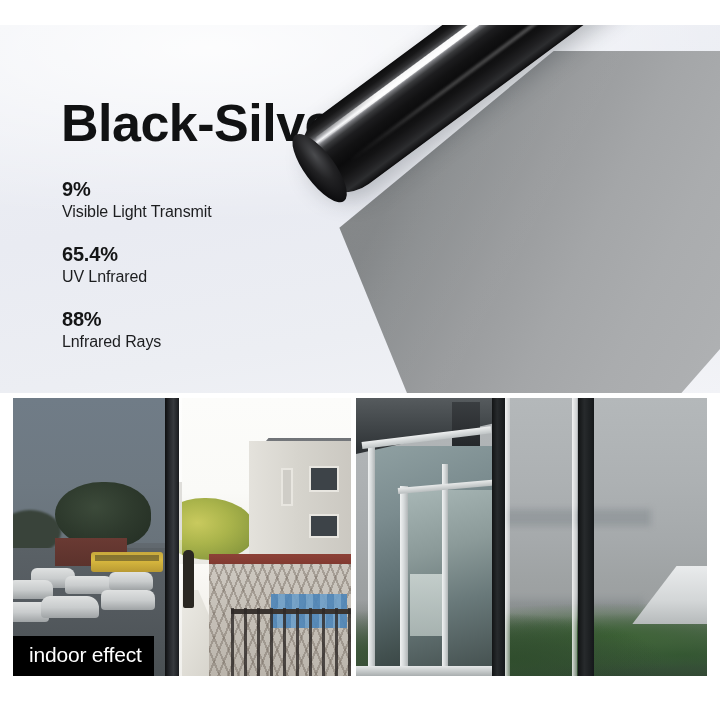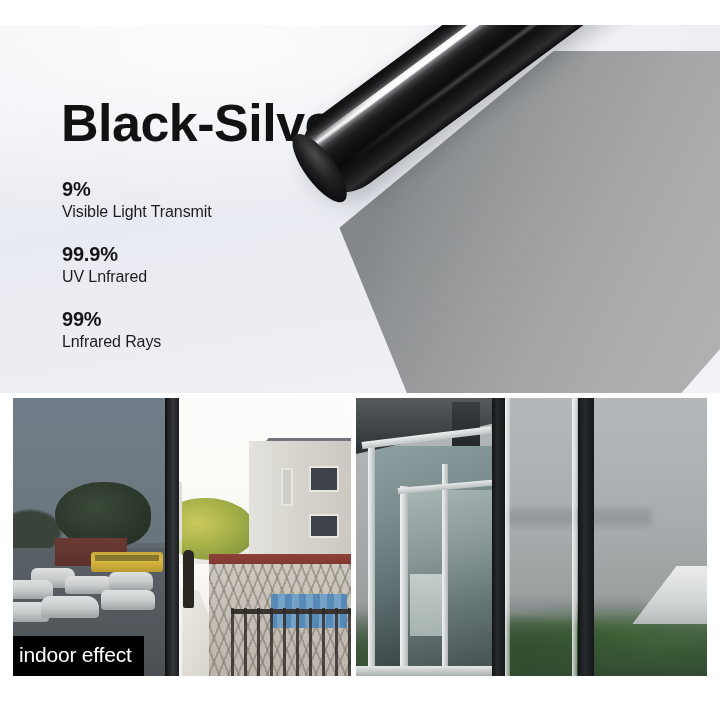--- a/index.html
+++ b/index.html
@@ -515,21 +515,21 @@
     display: flex;
     align-items: center;
     background: #000000;
     color: #ffffff;
     font-size: 21px;
     letter-spacing: -0.2px;
     white-space: nowrap;
   }
   .caption-indoor {
     left: 0;
-    padding: 0 12px 2px 6px;
+    padding: 0 12px 2px 16px;
     margin-top: 8px;
   }
   .caption-outdoor {
     right: 0;
     padding: 0 14px 2px 14px;
   }
 </style>
 </head>
 <body>
 
@@ -539,25 +539,25 @@
     <div class="hero-sheen"></div>
 
     <div class="headline">Black-Silver</div>
 
     <div class="specs">
       <div class="spec">
         <div class="spec-value">9%</div>
         <div class="spec-label">Visible Light Transmit</div>
       </div>
       <div class="spec">
-        <div class="spec-value">99.9%</div>
+        <div class="spec-value">65.4%</div>
         <div class="spec-label">UV Lnfrared</div>
       </div>
       <div class="spec">
-        <div class="spec-value">99%</div>
+        <div class="spec-value">88%</div>
         <div class="spec-label">Lnfrared Rays</div>
       </div>
     </div>
 
     <div class="product">
       <div class="sheet"></div>
       <div class="sheet-hilite"></div>
       <div class="roll">
         <div class="roll-gloss"></div>
         <div class="roll-gloss2"></div>

